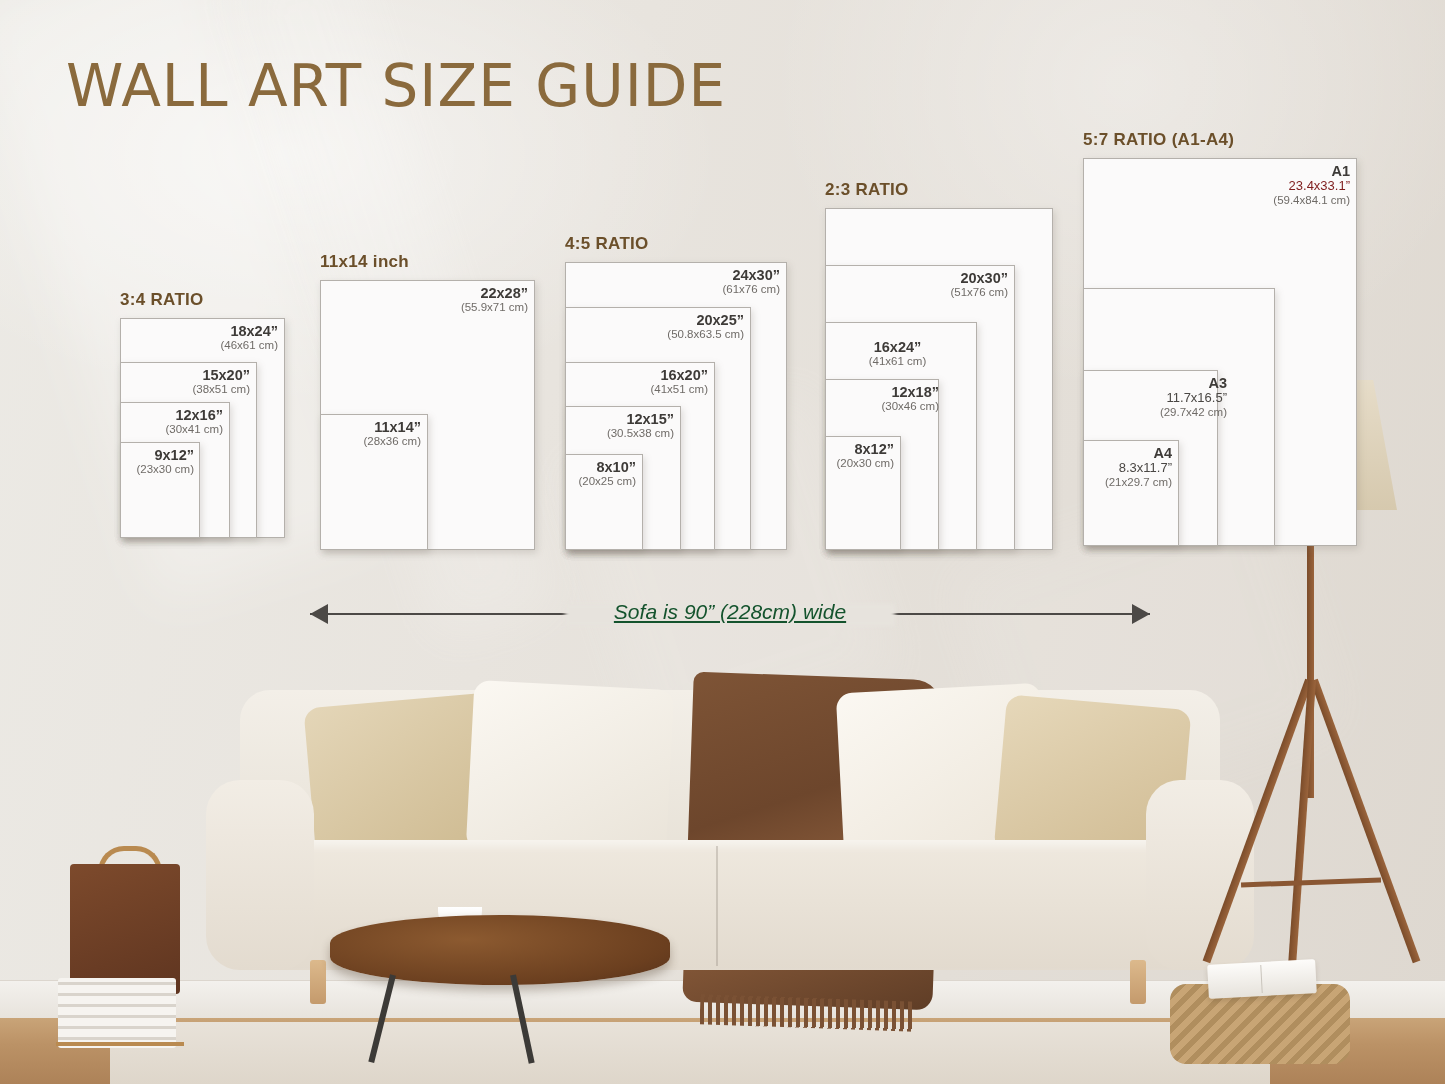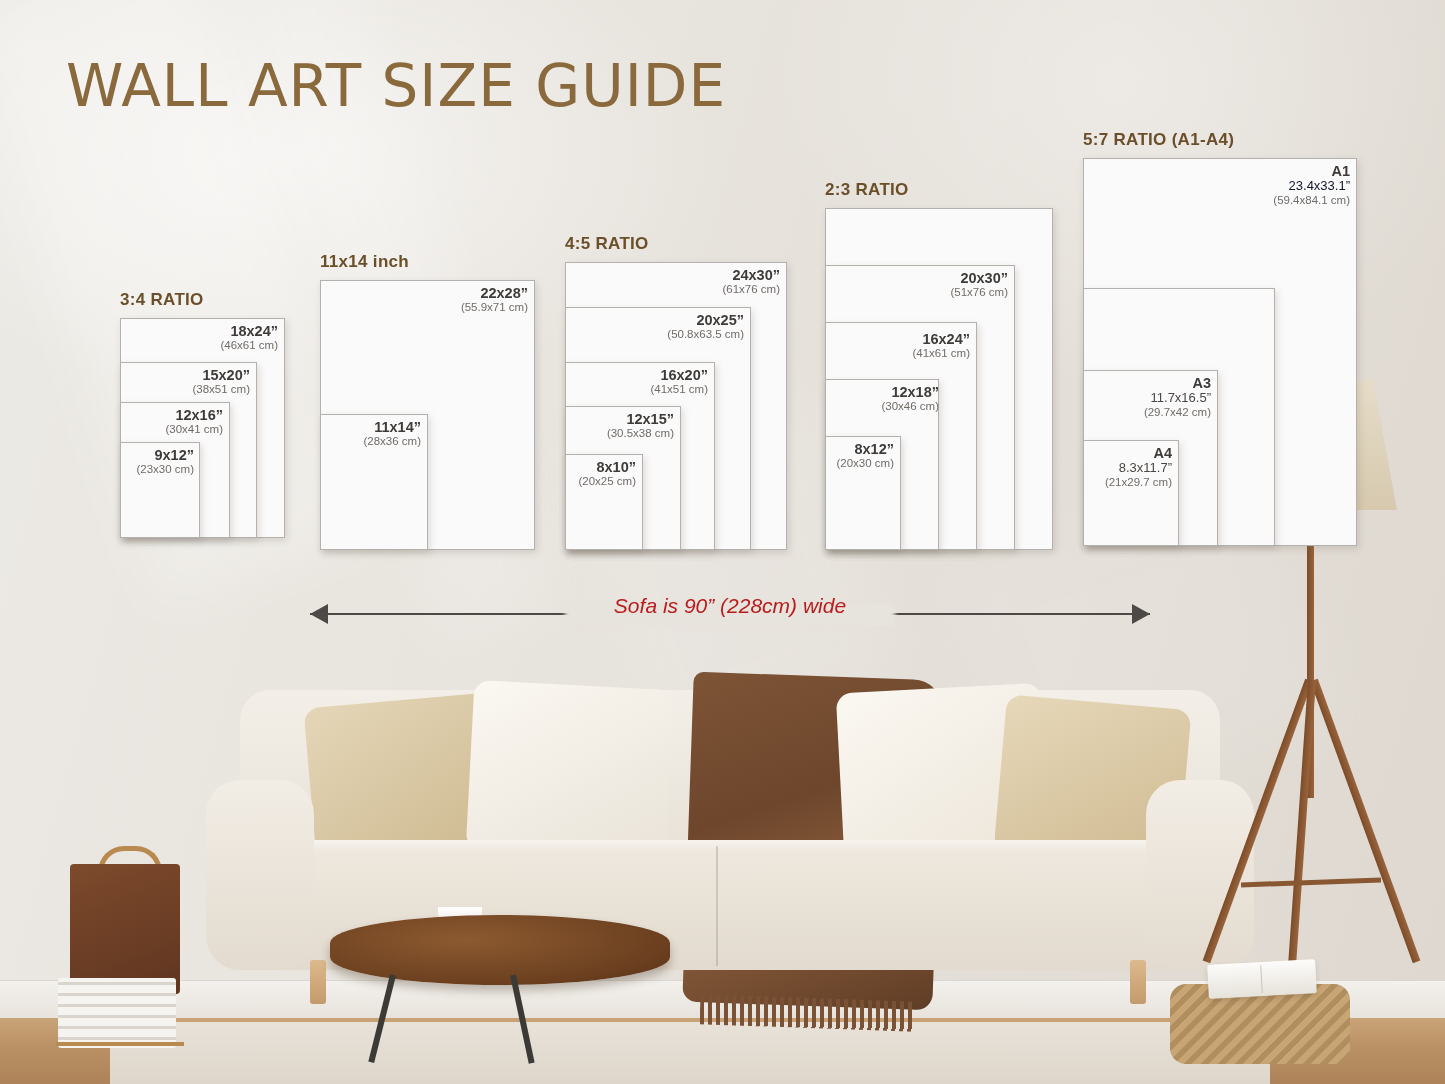--- a/index.html
+++ b/index.html
@@ -67,23 +67,23 @@
 
   
   #measure{position:absolute;left:310px;top:592px;width:840px;height:44px;}
   #measure .line{position:absolute;left:0;top:21px;width:840px;height:2px;background:#4c4946;}
   #measure .arrowL,#measure .arrowR{
     position:absolute;top:12px;width:0;height:0;border-top:10px solid transparent;border-bottom:10px solid transparent;
   }
   #measure .arrowL{left:0;border-right:18px solid #4c4946;}
   #measure .arrowR{right:0;border-left:18px solid #4c4946;}
   #measure .mtext{
-    position:absolute;left:50%;transform:translateX(-50%);top:2px;
+    position:absolute;left:50%;transform:translateX(-50%);top:8px;
     background:transparent;padding:0 16px;
-    font-style:italic;font-size:21px;color:#b91c1c;white-space:nowrap;
+    font-style:italic;font-size:21px;color:#14532d;white-space:nowrap;text-decoration:underline;
   }
   #measure .mask{position:absolute;left:50%;transform:translateX(-50%);top:12px;width:330px;height:22px;background:#e7e3dd;filter:blur(2px);}
 
   
   #sofa{position:absolute;left:200px;top:660px;width:1060px;height:400px;}
   .sofa-back{
     position:absolute;left:40px;top:30px;width:980px;height:190px;border-radius:30px 30px 18px 18px;
     background:linear-gradient(180deg,#f3efe8,#e6e0d5);
   }
   .sofa-seat{
@@ -295,21 +295,21 @@
 
   <div class="frame" style="left:0;top:28px;width:228px;height:342px;"></div>
 
   <div class="frame" style="left:0;top:85px;width:190px;height:285px;"></div>
   <div class="lbl" style="left:0;top:90px;width:183px;">
     <div class="l1">20x30”</div>
     <div class="l2">(51x76 cm)</div>
   </div>
 
   <div class="frame" style="left:0;top:142px;width:152px;height:228px;"></div>
-  <div class="lbl" style="left:0;top:151px;width:145px;">
+  <div class="lbl" style="left:0;top:159px;width:145px;text-align:center;">
     <div class="l1">16x24”</div>
     <div class="l2">(41x61 cm)</div>
   </div>
 
   <div class="frame" style="left:0;top:199px;width:114px;height:171px;"></div>
   <div class="lbl" style="left:7px;top:204px;width:107px;">
     <div class="l1">12x18”</div>
     <div class="l2">(30x46 cm)</div>
   </div>
 
@@ -319,28 +319,28 @@
     <div class="l2">(20x30 cm)</div>
   </div>
 </div>
 
 <div class="group" style="left:1063px;top:130px;width:275px;height:425px;">
   <div class="grp-title" style="left:0;top:0;">5:7 RATIO (A1-A4)</div>
 
   <div class="frame" style="left:0;top:28px;width:274px;height:388px;"></div>
   <div class="lbl" style="left:0;top:33px;width:267px;">
     <div class="l1">A1</div>
-    <div class="l2" style="font-size:13px;color:#0f172a;">23.4x33.1”</div>
+    <div class="l2" style="font-size:13px;color:#7f1d1d;">23.4x33.1”</div>
     <div class="l2">(59.4x84.1 cm)</div>
   </div>
 
   <div class="frame" style="left:0;top:158px;width:192px;height:258px;"></div>
 
   <div class="frame" style="left:0;top:240px;width:135px;height:176px;"></div>
-  <div class="lbl" style="left:0;top:245px;width:128px;">
+  <div class="lbl" style="left:0;top:245px;width:128px;padding-left:16px;">
     <div class="l1">A3</div>
     <div class="l2" style="font-size:13px;color:#4a4744;">11.7x16.5”</div>
     <div class="l2">(29.7x42 cm)</div>
   </div>
 
   <div class="frame" style="left:0;top:310px;width:96px;height:106px;"></div>
   <div class="lbl" style="left:0;top:315px;width:89px;">
     <div class="l1">A4</div>
     <div class="l2" style="font-size:13px;color:#4a4744;">8.3x11.7”</div>
     <div class="l2">(21x29.7 cm)</div>

